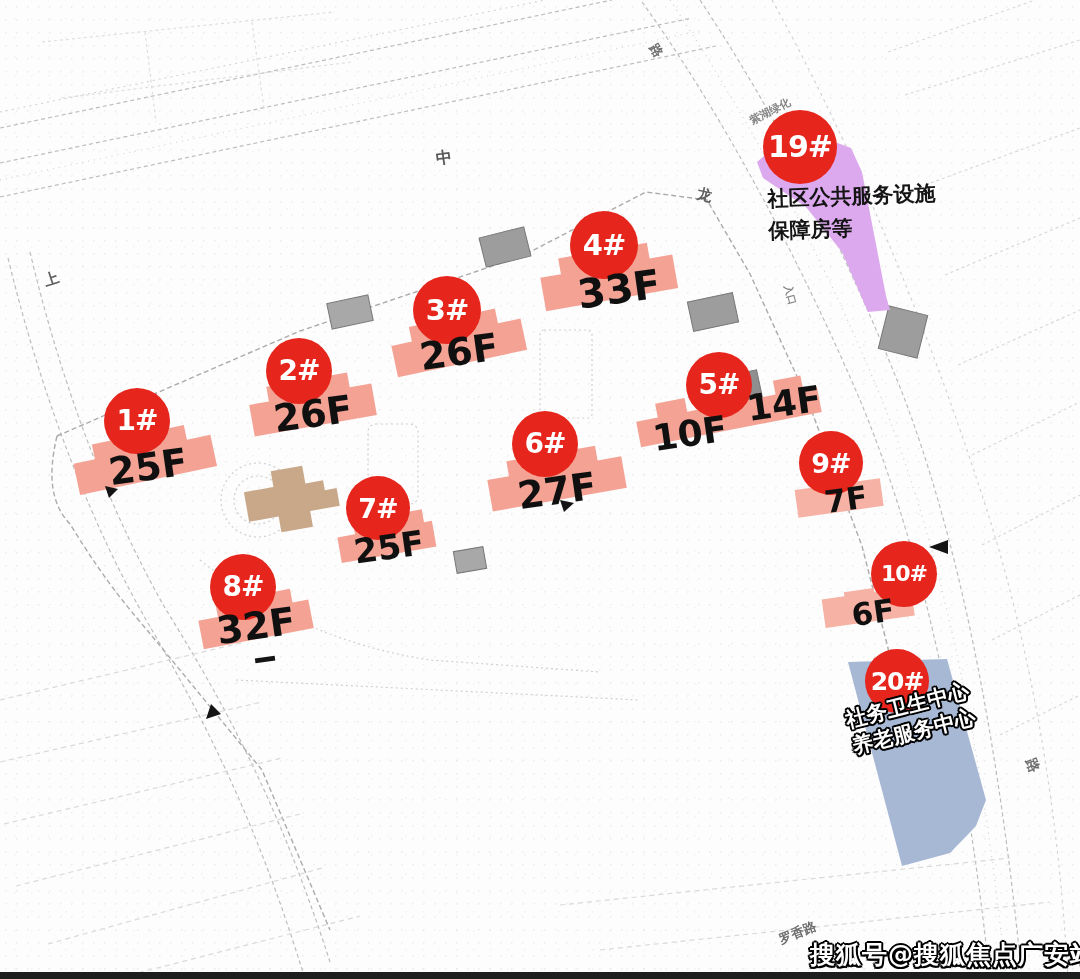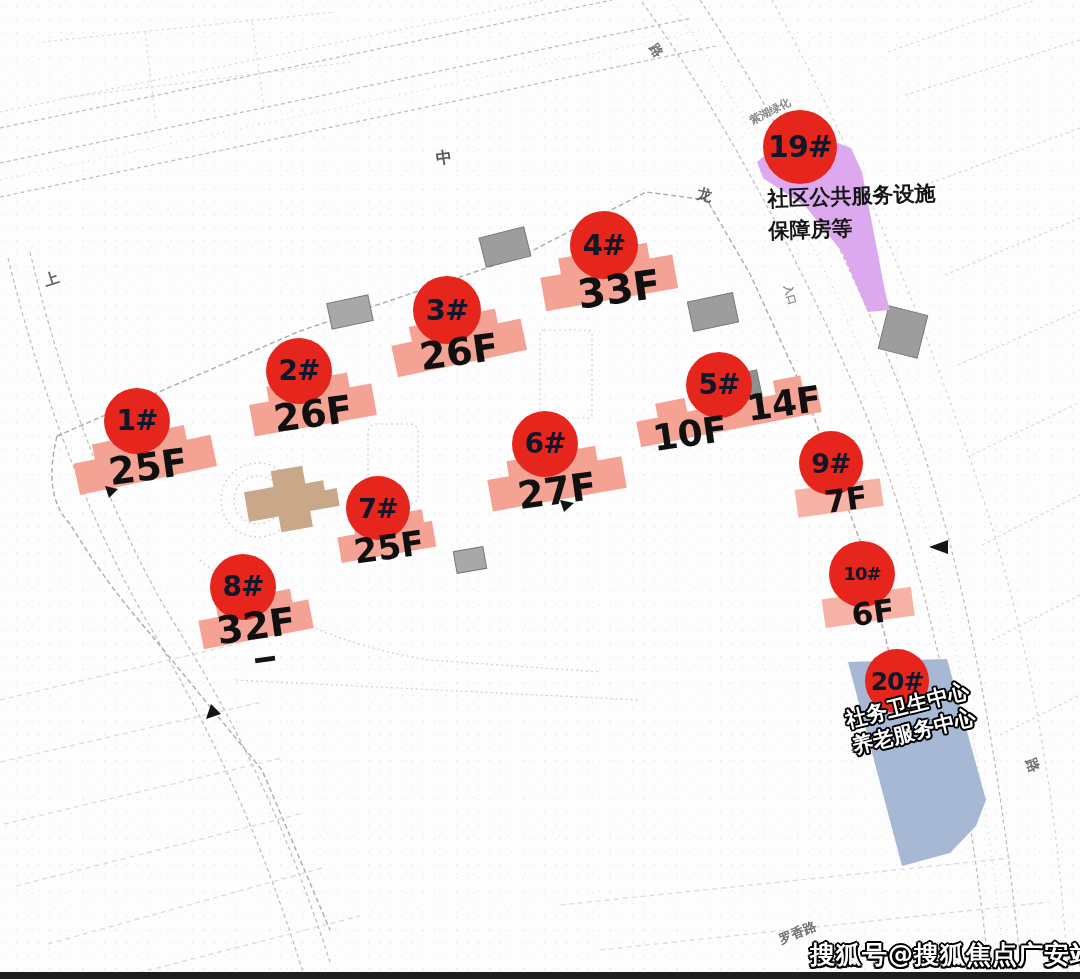--- a/index.html
+++ b/index.html
@@ -9,21 +9,21 @@
     background-image:
       radial-gradient(circle, rgba(0,0,0,0.05) 1px, transparent 1px),
       radial-gradient(circle, rgba(0,0,0,0.035) 1px, transparent 1px);
     background-size:11px 13px, 17px 19px;
     background-position:0 0, 6px 9px;
     font-family:"DejaVu Sans","Liberation Sans",sans-serif;
   }
   svg.plan{position:absolute;left:0;top:0;}
   .badge{
     position:absolute;display:flex;align-items:center;justify-content:center;
-    background:#e6251c;border-radius:50%;color:#0f172a;font-weight:900;
+    background:#e6251c;border-radius:50%;color:#ffffff;font-weight:900;
     transform:translate(-50%,-50%);letter-spacing:-1px;line-height:1;
   }
   .floor{
     position:absolute;transform:translate(-50%,-50%) rotate(-8deg);
     font-weight:900;color:#101010;white-space:nowrap;line-height:1;
   }
   .note-black{
     position:absolute;font-weight:900;color:#141414;white-space:nowrap;
     font-size:21px;line-height:1.5;transform:rotate(-2deg);
   }
@@ -155,21 +155,21 @@
     </div>
   <div class="badge" style="left:378px;top:508px;width:64px;height:64px;font-size:27px;">
       <span>7#</span>
     </div>
   <div class="badge" style="left:243px;top:587px;width:66px;height:66px;font-size:28px;">
       <span>8#</span>
     </div>
   <div class="badge" style="left:831px;top:463px;width:64px;height:64px;font-size:27px;">
       <span>9#</span>
     </div>
-  <div class="badge" style="left:862px;top:574px;width:66px;height:66px;font-size:18px;">
+  <div class="badge" style="left:904px;top:574px;width:66px;height:66px;font-size:22px;">
       <span>10#</span>
     </div>
   <div class="badge" style="left:897px;top:681px;width:64px;height:64px;font-size:25px;">
       <span>20#</span>
     </div>
   <div class="badge" style="left:800px;top:147px;width:74px;height:74px;font-size:30px;">
       <span>19#</span>
     </div>
 
   <div class="floor" style="left:148px;top:467px;font-size:38px;">25F</div>

